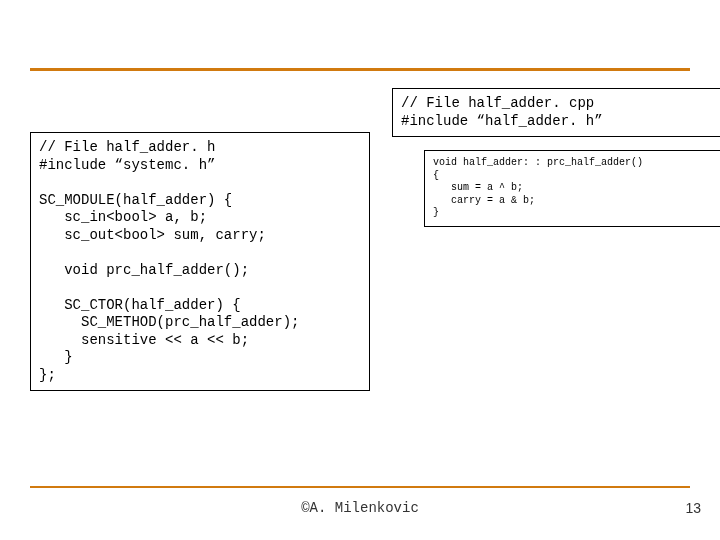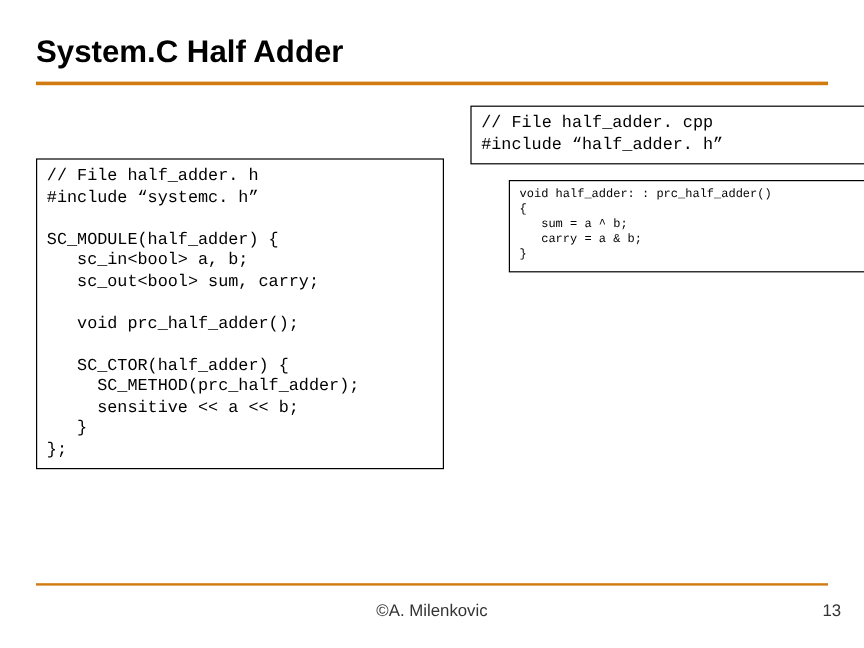--- a/index.html
+++ b/index.html
@@ -84,35 +84,35 @@
     background: #d17a0f;
   }
   .footer-author {
     position: absolute;
     bottom: 24px;
     left: 0;
     right: 0;
     text-align: center;
     font-size: 14px;
     color: #333;
+    font-family: Liberation Mono, monospace;
   }
   .footer-page {
     position: absolute;
     bottom: 24px;
     right: 19px;
     font-size: 14px;
     color: #333;
   }
 </style>
 </head>
 <body>
 
 <div class="slide">
 
-  <div class="title">System.C Half Adder</div>
   <div class="title-underline"></div>
 
   <div class="code-left">// File half_adder. h
 #include “systemc. h”
 
 SC_MODULE(half_adder) {
    sc_in&lt;bool&gt; a, b;
    sc_out&lt;bool&gt; sum, carry;
 
    void prc_half_adder();

